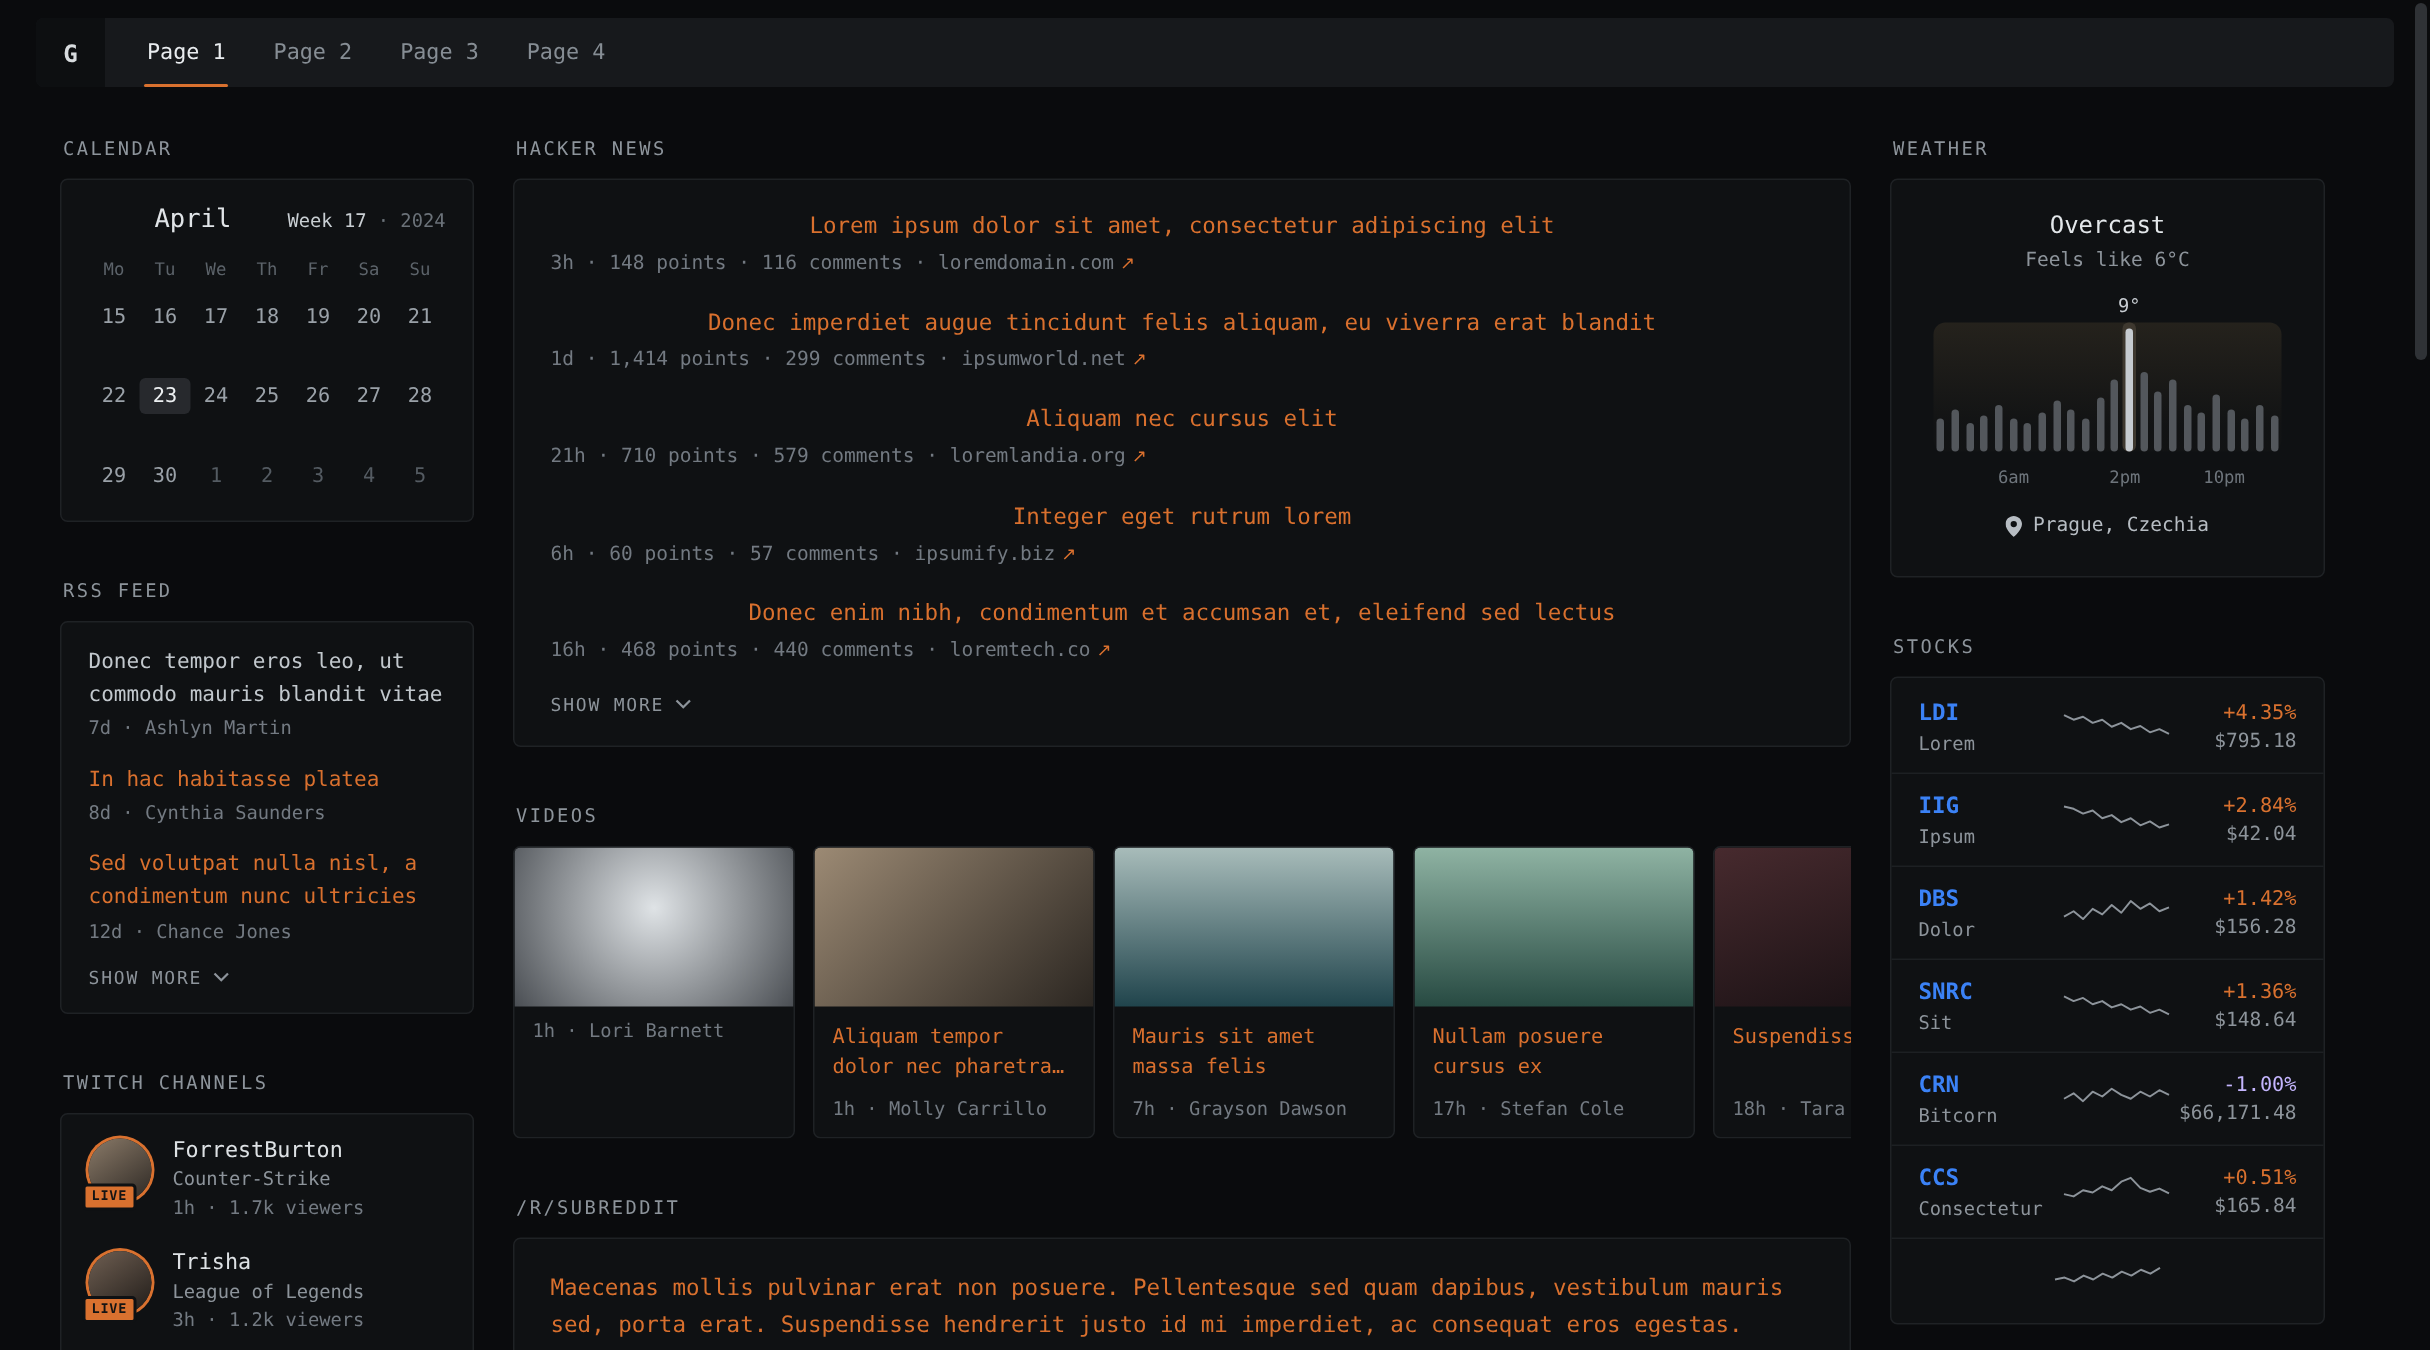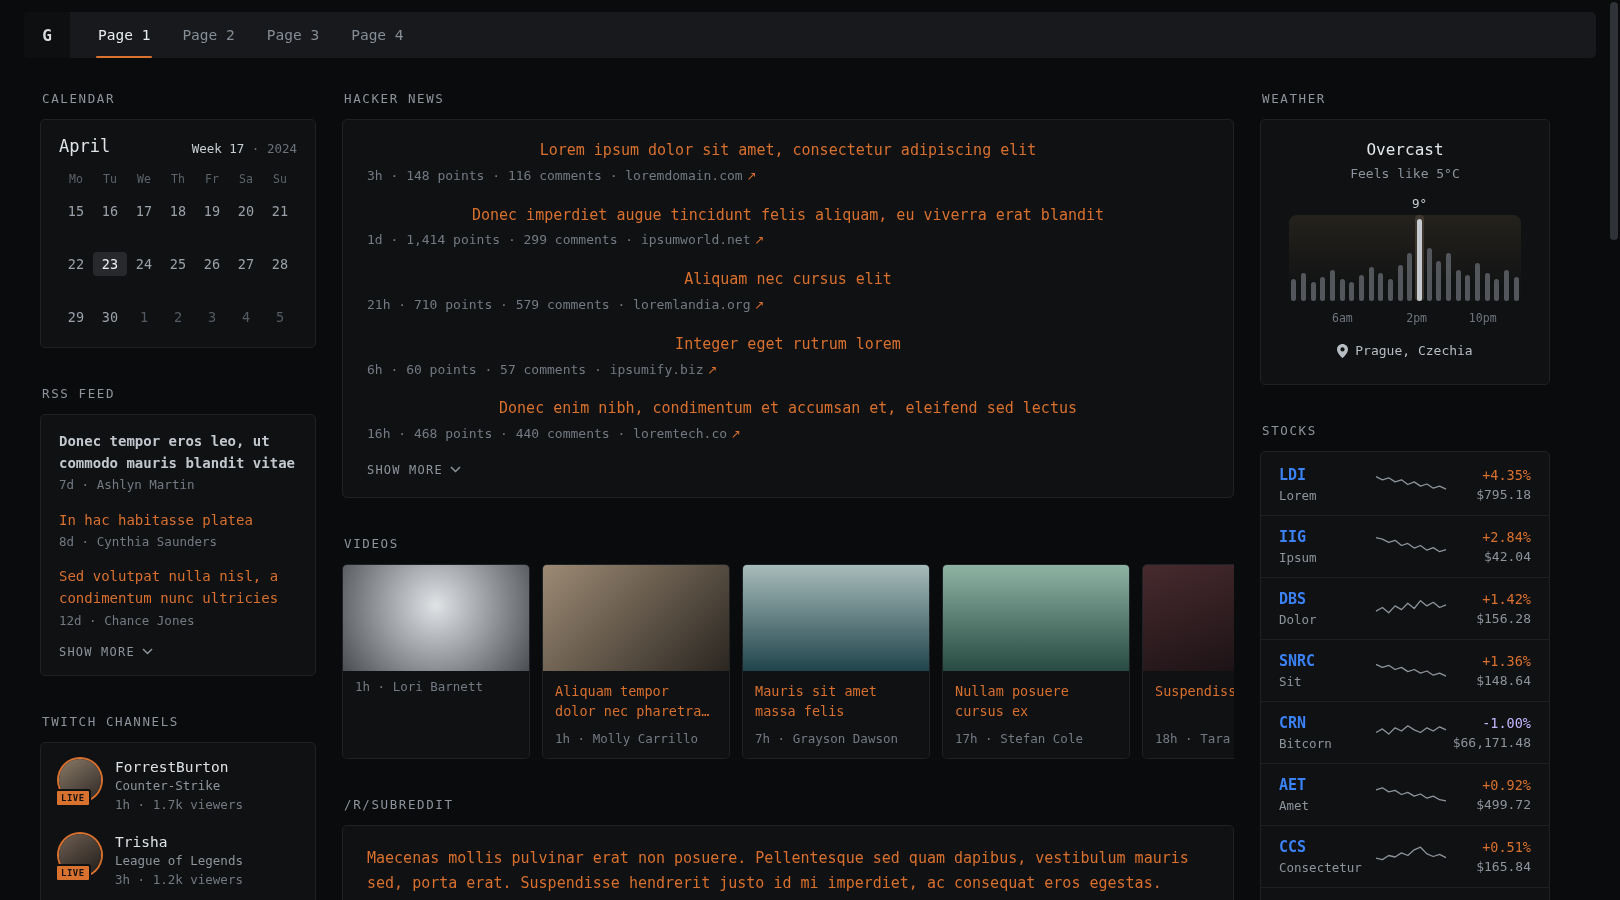--- a/index.html
+++ b/index.html
@@ -29,35 +29,35 @@
   .col-right { width:290px; flex:0 0 auto; }
 
   .widget { margin-bottom:38px; }
   .wtitle { font-size:12.5px; font-weight:normal; letter-spacing:1.6px; color:#8d949b; margin:0 0 13px 2px; }
   .card { background:#0f1113; border:1px solid #1f2225; border-radius:5px; }
   .pad { padding:16px 18px; }
   .meta { font-size:12.5px; color:#737a82; line-height:1.45; }
 
   
   .cal-card { padding:16px 18px 18px; }
-  .cal-head { display:flex; justify-content:space-between; align-items:flex-end; margin-bottom:16px; }
+  .cal-head { display:flex; justify-content:space-between; align-items:center; margin-bottom:16px;margin-left:44px; }
   .cal-month { font-size:17px; color:#e0e4e7; }
   .cal-week { font-size:12.5px; }
   .cw { color:#c9cfd3; } .cy { color:#6b7279; }
   .cal-grid { display:grid; grid-template-columns:repeat(7,1fr); row-gap:29px; text-align:center; }
   .cal-grid + .cal-grid { margin-top:13px; }
   .cal-dh { font-size:11.5px; color:#5c636a; }
   .cal-day { font-size:13.5px; color:#9aa1a8; padding:4px 0; border-radius:4px; }
   .cal-day.sel { background:#27292d; color:#edf0f2; }
   .cal-day.mut { color:#545b62; }
 
   
   .rss-item { margin-bottom:15px; }
   .rss-title { display:block; font-size:14px; line-height:1.55; color:#d9702e; }
-  .rss-title.read { color:#c2c8cd;font-weight:bold; }
+  .rss-title.read { color:#c2c8cd; }
   .rss-item .meta { margin-top:2px; }
   .show-more { display:flex; align-items:center; gap:7px; font-size:12px; letter-spacing:1.2px; color:#8d949b; margin-top:6px; }
   .show-more svg { stroke:#8d949b; }
 
   
   .channel { display:flex; gap:14px; margin-bottom:20px; }
   .channel:last-child { margin-bottom:4px; }
   .avatar-wrap { position:relative; width:42px; height:42px; flex:0 0 auto; }
   .avatar { width:42px; height:42px; border-radius:50%; box-shadow:0 0 0 2px #8d949b; }
   .channel.live .avatar { box-shadow:0 0 0 2px #d9712f; }
@@ -327,21 +327,21 @@
     </section>
 
   </div>
 
   <div class="col-right">
 
     <section class="widget">
       <h2 class="wtitle">WEATHER</h2>
       <div class="card weather-card">
         <div class="w-cond">Overcast</div>
-        <div class="w-feels">Feels like 5°C</div>
+        <div class="w-feels">Feels like 6°C</div>
         <div class="w-chart-wrap">
           <span class="w-temp" style="left: 56.25%;">9°</span>
           <div class="w-bars">
 
           <div class="w-col">
                 <i class="w-bar" style="height: 26%;"></i>
               </div>
               <div class="w-col">
                 <i class="w-bar" style="height: 32%;"></i>
               </div>
@@ -504,35 +504,20 @@
                 <polyline points="1.0,15.5 7.4,11.9 13.7,17.1 20.1,10.8 26.5,14.0 32.8,8.8 39.2,12.9 45.5,15.5 51.9,10.8 58.3,14.0 64.6,9.8 71.0,12.9" fill="none" stroke="#8d949b" stroke-width="1.3" stroke-linejoin="round"></polyline>
               </svg>
             </div>
             <div class="s-right">
               <div class="s-chg down">-1.00%</div>
               <div class="s-price">$66,171.48</div>
             </div>
           </div>
           <div class="stock-row">
             <div class="s-left">
-              <div class="s-sym">AET</div>
-              <div class="s-name">Amet</div>
-            </div>
-            <div class="s-spark">
-              <svg width="72" height="30" viewBox="0 0 72 30">
-                <polyline points="1.0,10.8 7.4,8.8 13.7,12.9 20.1,11.4 26.5,15.5 32.8,13.4 39.2,17.1 45.5,15.0 51.9,19.2 58.3,17.1 64.6,20.7 71.0,21.8" fill="none" stroke="#8d949b" stroke-width="1.3" stroke-linejoin="round"></polyline>
-              </svg>
-            </div>
-            <div class="s-right">
-              <div class="s-chg up">+0.92%</div>
-              <div class="s-price">$499.72</div>
-            </div>
-          </div>
-          <div class="stock-row">
-            <div class="s-left">
               <div class="s-sym">CCS</div>
               <div class="s-name">Consectetur</div>
             </div>
             <div class="s-spark">
               <svg width="72" height="30" viewBox="0 0 72 30">
                 <polyline points="1.0,17.1 7.4,18.6 13.7,14.5 20.1,16.0 26.5,11.9 32.8,14.5 39.2,8.8 45.5,6.2 51.9,12.9 58.3,15.5 64.6,13.4 71.0,16.6" fill="none" stroke="#8d949b" stroke-width="1.3" stroke-linejoin="round"></polyline>
               </svg>
             </div>
             <div class="s-right">
               <div class="s-chg up">+0.51%</div>

